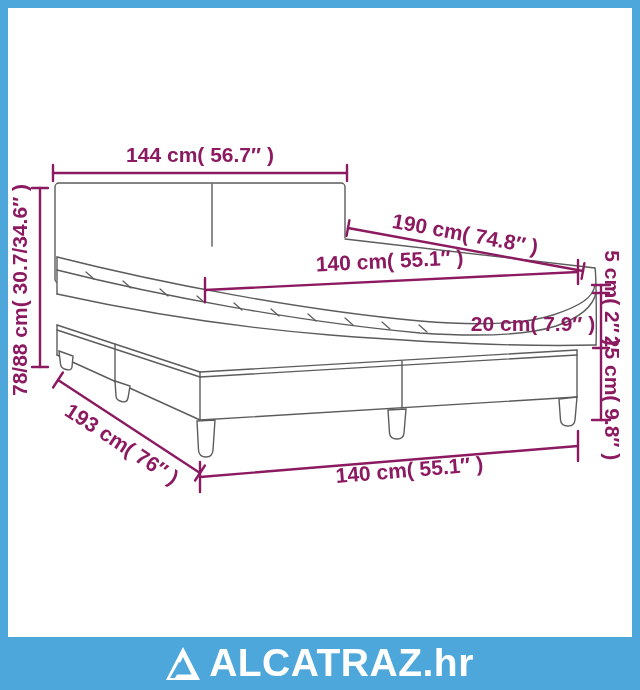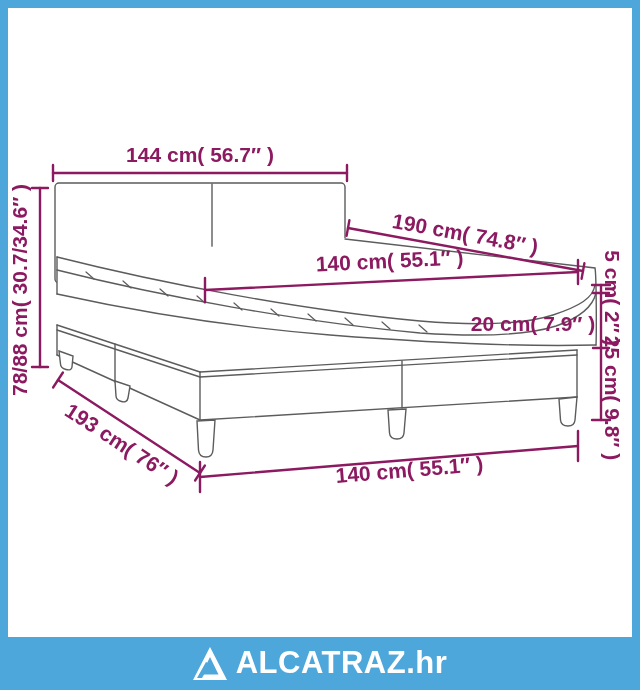--- a/index.html
+++ b/index.html
@@ -25,21 +25,21 @@
     background:#4EA7DA;
     display:flex;
     align-items:center;
     justify-content:center;
     gap:9px;
     z-index:5;
   }
   .footer-brand{
     color:#ffffff;
     font-weight:bold;
-    font-size:31px;
+    font-size:39px;
     letter-spacing:0.5px;
     line-height:1;
     padding-bottom:2px;
   }
   .border-frame{
     position:absolute;
     inset:0;
     border:8px solid #4EA7DA;
     pointer-events:none;
     z-index:10;

